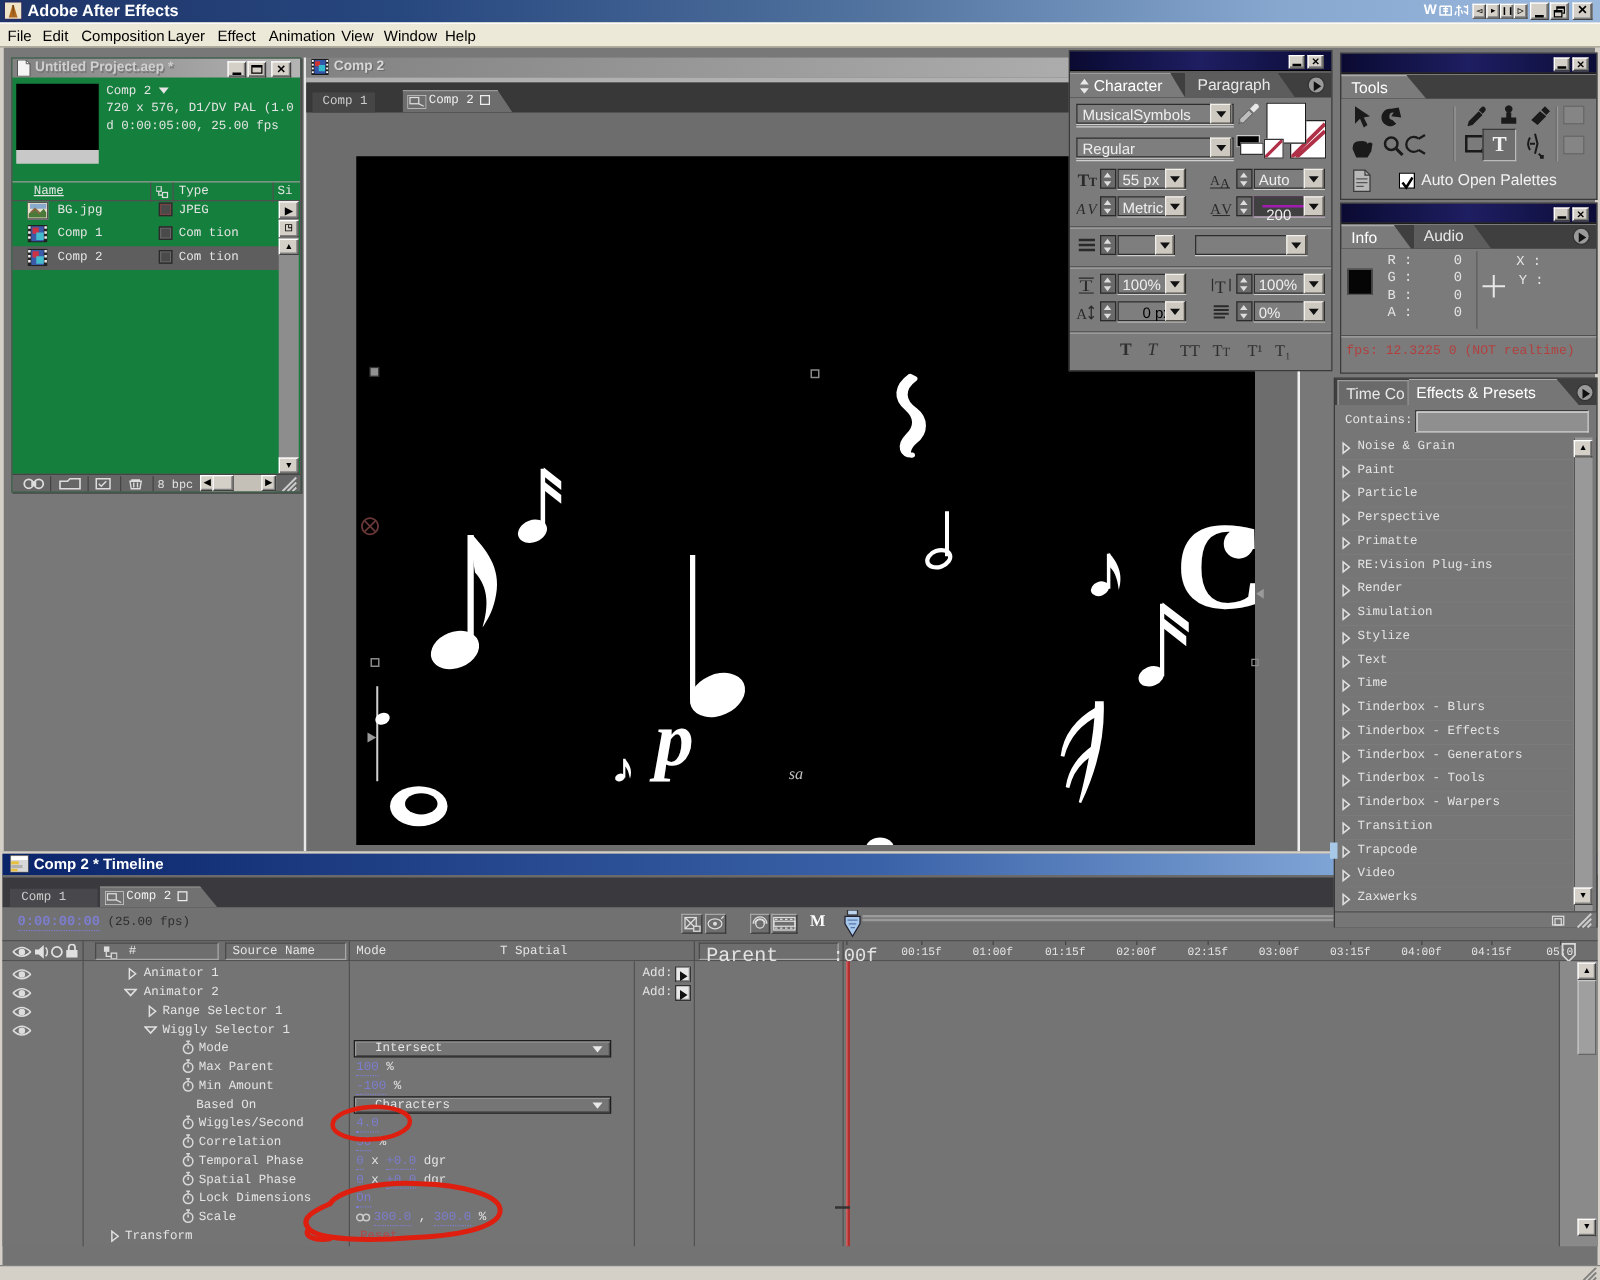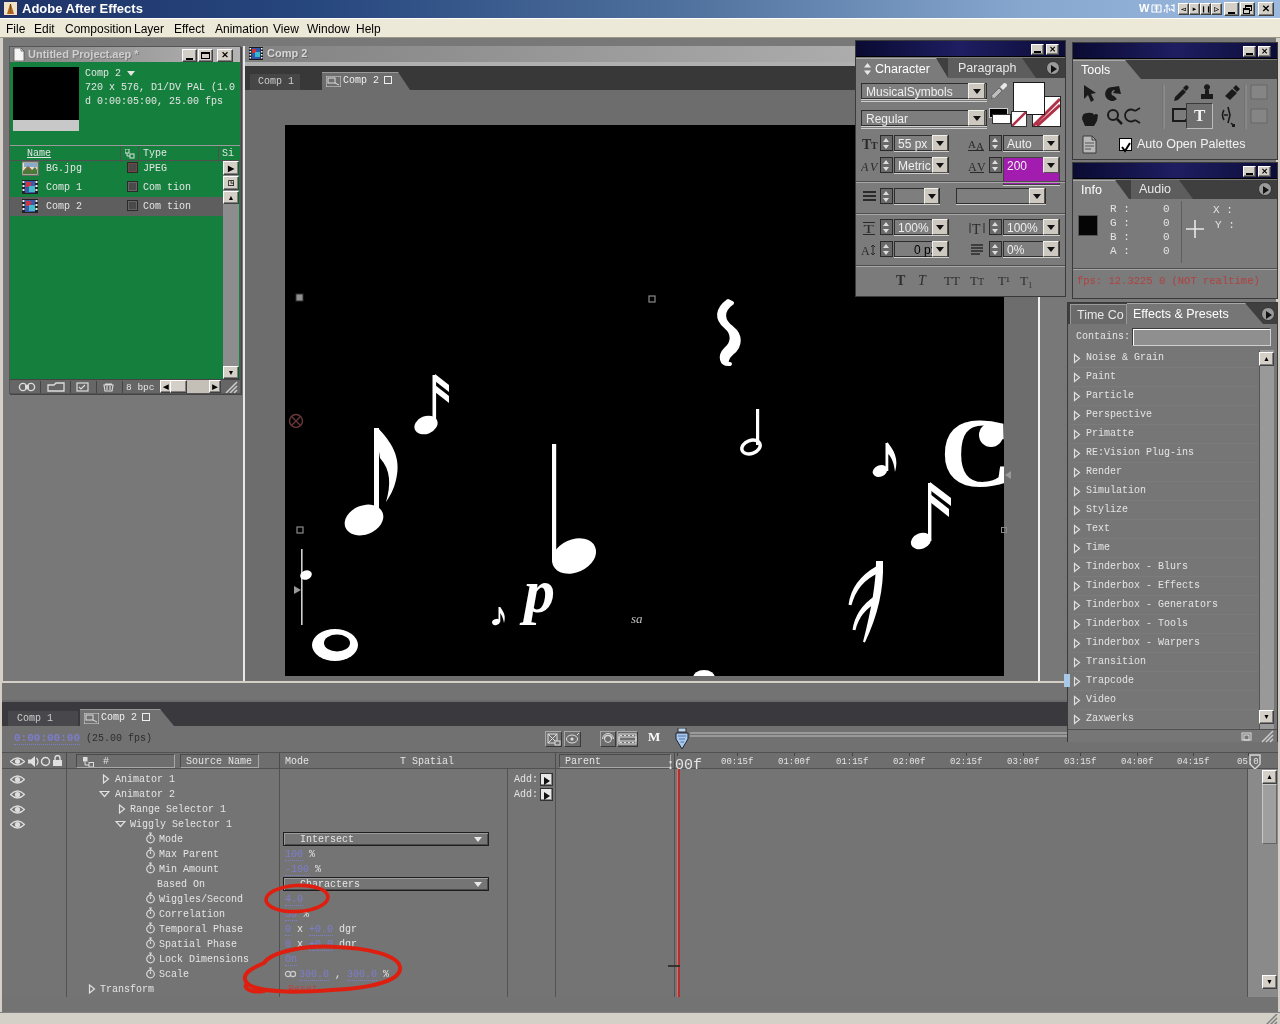--- a/index.html
+++ b/index.html
@@ -247,20 +247,30 @@
   <div class="tbtn" style="left:150px;top:0;width:12px;height:13px;font-size:7px;line-height:11px">◀</div>
   <div class="abs" style="left:160px;top:0;width:39px;height:13px;background:#c4c0b8"></div>
   <div class="tbtn" style="left:160px;top:0;width:17px;height:13px"></div>
   <div class="tbtn" style="left:199px;top:0;width:12px;height:13px;font-size:7px;line-height:11px">▶</div>
   <svg class="abs" style="left:214px;top:1px" width="14" height="12">
         <path d="M13,1 L2,12 M13,5 L6,12 M13,9 L10,12" stroke="#ccc" stroke-width="1.5"></path>
       </svg>
  </div>
 </div>
 <div class="abs" style="left:0;top:681px;width:1280px;height:331px;background:#737373;border:2px solid #d4d0c8;border-bottom:none">
+ <div class="abs" style="left:0;top:0;width:1276px;height:17px;background:linear-gradient(90deg,#0a246a,#3a62a8 55%,#a6caf0)">
+  <svg class="abs" style="left:6px;top:1px" width="15" height="14">
+        <rect width="15" height="14" fill="#d8d8d8" stroke="#333"></rect>
+        <rect x="1" y="1" width="13" height="3" fill="#fff"></rect>
+        <rect x="1" y="5" width="6" height="2.5" fill="#e8c040"></rect>
+        <rect x="1" y="8" width="9" height="2.5" fill="#b0b0b0"></rect>
+        <rect x="1" y="11" width="5" height="2" fill="#e8c040"></rect>
+      </svg>
+  <span class="abs" style="left:25px;top:1px;font:bold 12px 'Liberation Sans',sans-serif;color:#fff">Comp 2 * Timeline</span>
+ </div>
  <div class="abs" style="left:0;top:17px;width:1276px;height:26px;background:#3a3a3e;border-top:2px solid #6a6a6a">
   <div class="abs" style="left:6px;top:9px;width:70px;height:15px;background:#48484c">
         <span class="abs" style="left:9px;top:2px;font:10px 'Liberation Mono',monospace;color:#cccccc">Comp 1</span>
       </div>
   <div class="abs" style="left:78px;top:7px;width:94px;height:17px;background:#717171;clip-path:polygon(0 0,80px 0,100% 100%,0 100%);border-top:1px solid #999">
    <svg class="abs" style="left:4px;top:3px" width="15" height="11">
           <rect width="15" height="11" fill="none" stroke="#ddd"></rect>
           <rect x="2" y="2" width="7" height="5" fill="none" stroke="#ddd"></rect>
           <path d="M9,7 l4,2" stroke="#ddd"></path>
         </svg>
@@ -318,30 +328,30 @@
       </svg>
   <div class="abs" style="left:64px;top:0;width:1px;height:17px;background:#4c4c4c"></div>
   <div class="abs sunk" style="left:74px;top:1px;width:99px;height:14px">
     <svg class="abs" style="left:6px;top:2px" width="11" height="10">
           <rect x="0" y="0" width="4.5" height="4.5" fill="#ddd"></rect>
           <rect x="6" y="5.5" width="4.5" height="4.5" fill="none" stroke="#ddd"></rect>
           <path d="M2,4.5 v3.5 h4" fill="none" stroke="#ddd"></path>
         </svg>
     <span class="abs mono" style="left:26px;top:1px;font-size:10px">#</span>
   </div>
-  <div class="abs sunk" style="left:178px;top:1px;width:79px;height:14px">
+  <div class="abs sunk" style="left:178px;top:1px;width:97px;height:14px">
         <span class="abs mono" style="left:5px;top:1px;font-size:10px">Source Name</span>
       </div>
   <span class="abs mono" style="left:283px;top:3px;font-size:10px">Mode</span>
   <span class="abs mono" style="left:398px;top:3px;font-size:10px">T</span>
   <span class="abs mono" style="left:410px;top:3px;font-size:10px">Spatial</span>
   <div class="abs" style="left:277px;top:0;width:1px;height:17px;background:#4c4c4c"></div>
   <div class="abs" style="left:553px;top:0;width:1px;height:17px;background:#4c4c4c"></div>
   <div class="abs sunk" style="left:557px;top:1px;width:112px;height:14px">
-        <span class="abs mono" style="left:5px;top:1px;font-size:10px">Parent</span>
+        <span class="abs mono" style="left:5px;top:1px;font-size:16px">Parent</span>
       </div>
   <div class="abs" style="left:672px;top:0;width:1px;height:17px;background:#4c4c4c"></div>
 <span class="abs mono" style="left:664px;top:4px;font-size:15px;white-space:nowrap">:00f</span>
       <div class="abs" style="left:675px;top:0;width:1px;height:3px;background:#444"></div>
       <span class="abs mono" style="left:719px;top:4px;font-size:9px;white-space:nowrap">00:15f</span>
       <div class="abs" style="left:735px;top:0;width:1px;height:3px;background:#444"></div>
       <span class="abs mono" style="left:776px;top:4px;font-size:9px;white-space:nowrap">01:00f</span>
       <div class="abs" style="left:792px;top:0;width:1px;height:3px;background:#444"></div>
       <span class="abs mono" style="left:834px;top:4px;font-size:9px;white-space:nowrap">01:15f</span>
       <div class="abs" style="left:850px;top:0;width:1px;height:3px;background:#444"></div>
@@ -598,21 +608,21 @@
     </div>
     <svg class="abs" style="left:112px;top:118px" width="19" height="14">
       <text x="0" y="12" font-family="'Liberation Serif',serif" font-size="12" fill="#2a2a2a">A</text>
       <text x="9" y="12" font-family="'Liberation Serif',serif" font-size="12" fill="#2a2a2a">V</text>
       <path d="M2,13.5 h14" stroke="#2a2a2a"></path>
     </svg>
     <div class="abs" style="left:133px;top:116px;width:13px;height:16px;background:#6a6a6a;border:1px solid #2a2a2a">
       <div class="darr" style="left:2px;top:2px;border-top-color:#ddd;transform:rotate(180deg);border-left-width:3.5px;border-right-width:3.5px;border-top-width:4px"></div>
       <div class="darr" style="left:2px;top:9px;border-top-color:#ddd;border-left-width:3.5px;border-right-width:3.5px;border-top-width:4px"></div>
     </div>
-    <div class="abs" style="left:147px;top:116px;width:57px;height:28px;background:#a21caf;border:1px solid #404040;box-shadow:0 1px 0 #cfcfcf">
+    <div class="abs" style="left:147px;top:116px;width:57px;height:16px;background:#a21caf;border:7px solid #404040;box-shadow:0 1px 0 #cfcfcf">
       <span class="abs" style="left:3px;top:1px;font:12px 'Liberation Sans',sans-serif;color:#efefef;white-space:nowrap">200</span>
     </div>
     <div class="ddbtn abs" style="left:187px;top:116px;width:16px;height:16px">
       <div class="darr" style="left:3px;top:5px"></div>
     </div>
     <div class="abs" style="left:0;top:140px;width:209px;height:2px;border-top:1px solid #4f4f4f;border-bottom:1px solid #a5a5a5"></div>
     <svg class="abs" style="left:6px;top:149px" width="16" height="14">
       <path d="M1,2 h13 M1,6 h13 M1,10 h13" stroke="#2a2a2a" stroke-width="2"></path>
     </svg>
     <div class="abs" style="left:24px;top:147px;width:13px;height:16px;background:#6a6a6a;border:1px solid #2a2a2a">

